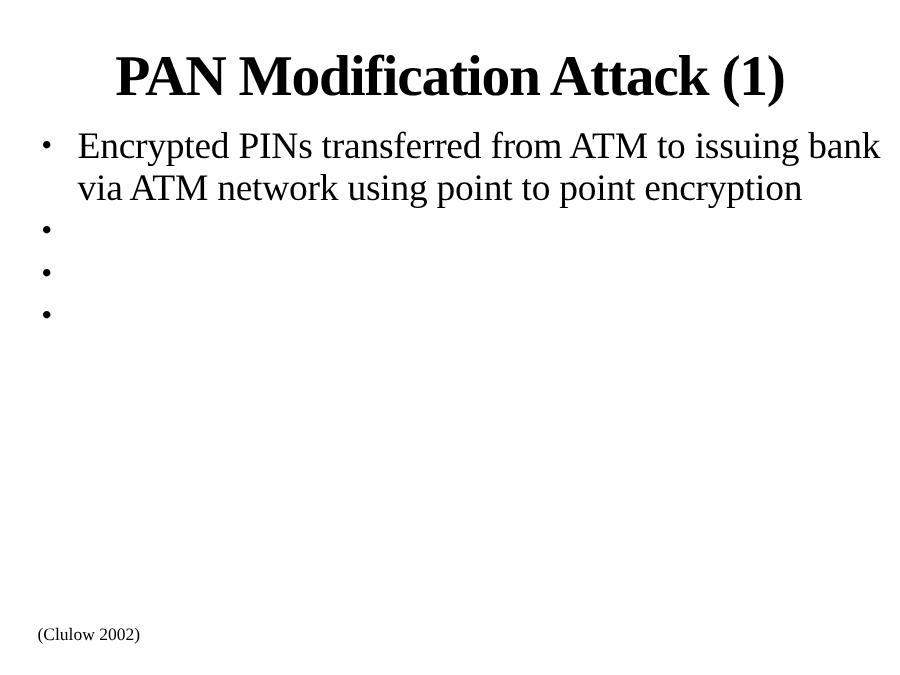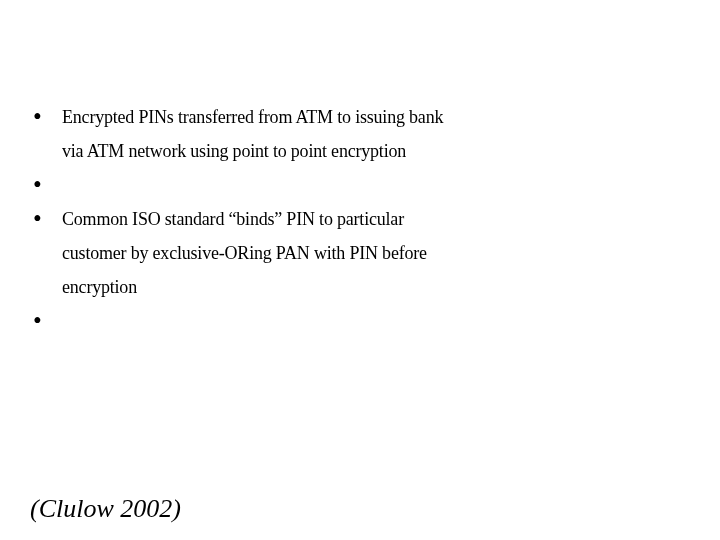--- a/index.html
+++ b/index.html
@@ -42,58 +42,55 @@
     display: flex;
     align-items: flex-start;
   }
   .marker {
     flex: 0 0 29px;
     width: 29px;
     font-size: 25px;
     line-height: 34px;
   }
   .btext {
-    font-size: 18px;
+    font-size: 30px;
     line-height: 34px;
     white-space: pre;
     letter-spacing: -0.2px;
   }
   .footer {
     position: absolute;
     left: 30px;
     top: 496px;
-    font-size: 26px;
+    font-size: 14px;
     line-height: 26px;
     white-space: pre;
-    font-style: italic;
   }
 </style>
 </head>
 <body>
 
 <div class="slide">
 
+  <h1 class="title">PAN Modification Attack (1)</h1>
 
   <div class="content">
 
     <div class="bullet-item">
       <span class="marker">•</span>
       <span class="btext">Encrypted PINs transferred from ATM to issuing bank
 via ATM network using point to point encryption</span>
     </div>
 
     <div class="bullet-item">
       <span class="marker">•</span>
     </div>
 
     <div class="bullet-item">
       <span class="marker">•</span>
-      <span class="btext">Common ISO standard “binds” PIN to particular
-customer by exclusive-ORing PAN with PIN before
-encryption</span>
     </div>
 
     <div class="bullet-item">
       <span class="marker">•</span>
     </div>
 
   </div>
 
   <div class="footer">(Clulow 2002)</div>
 

